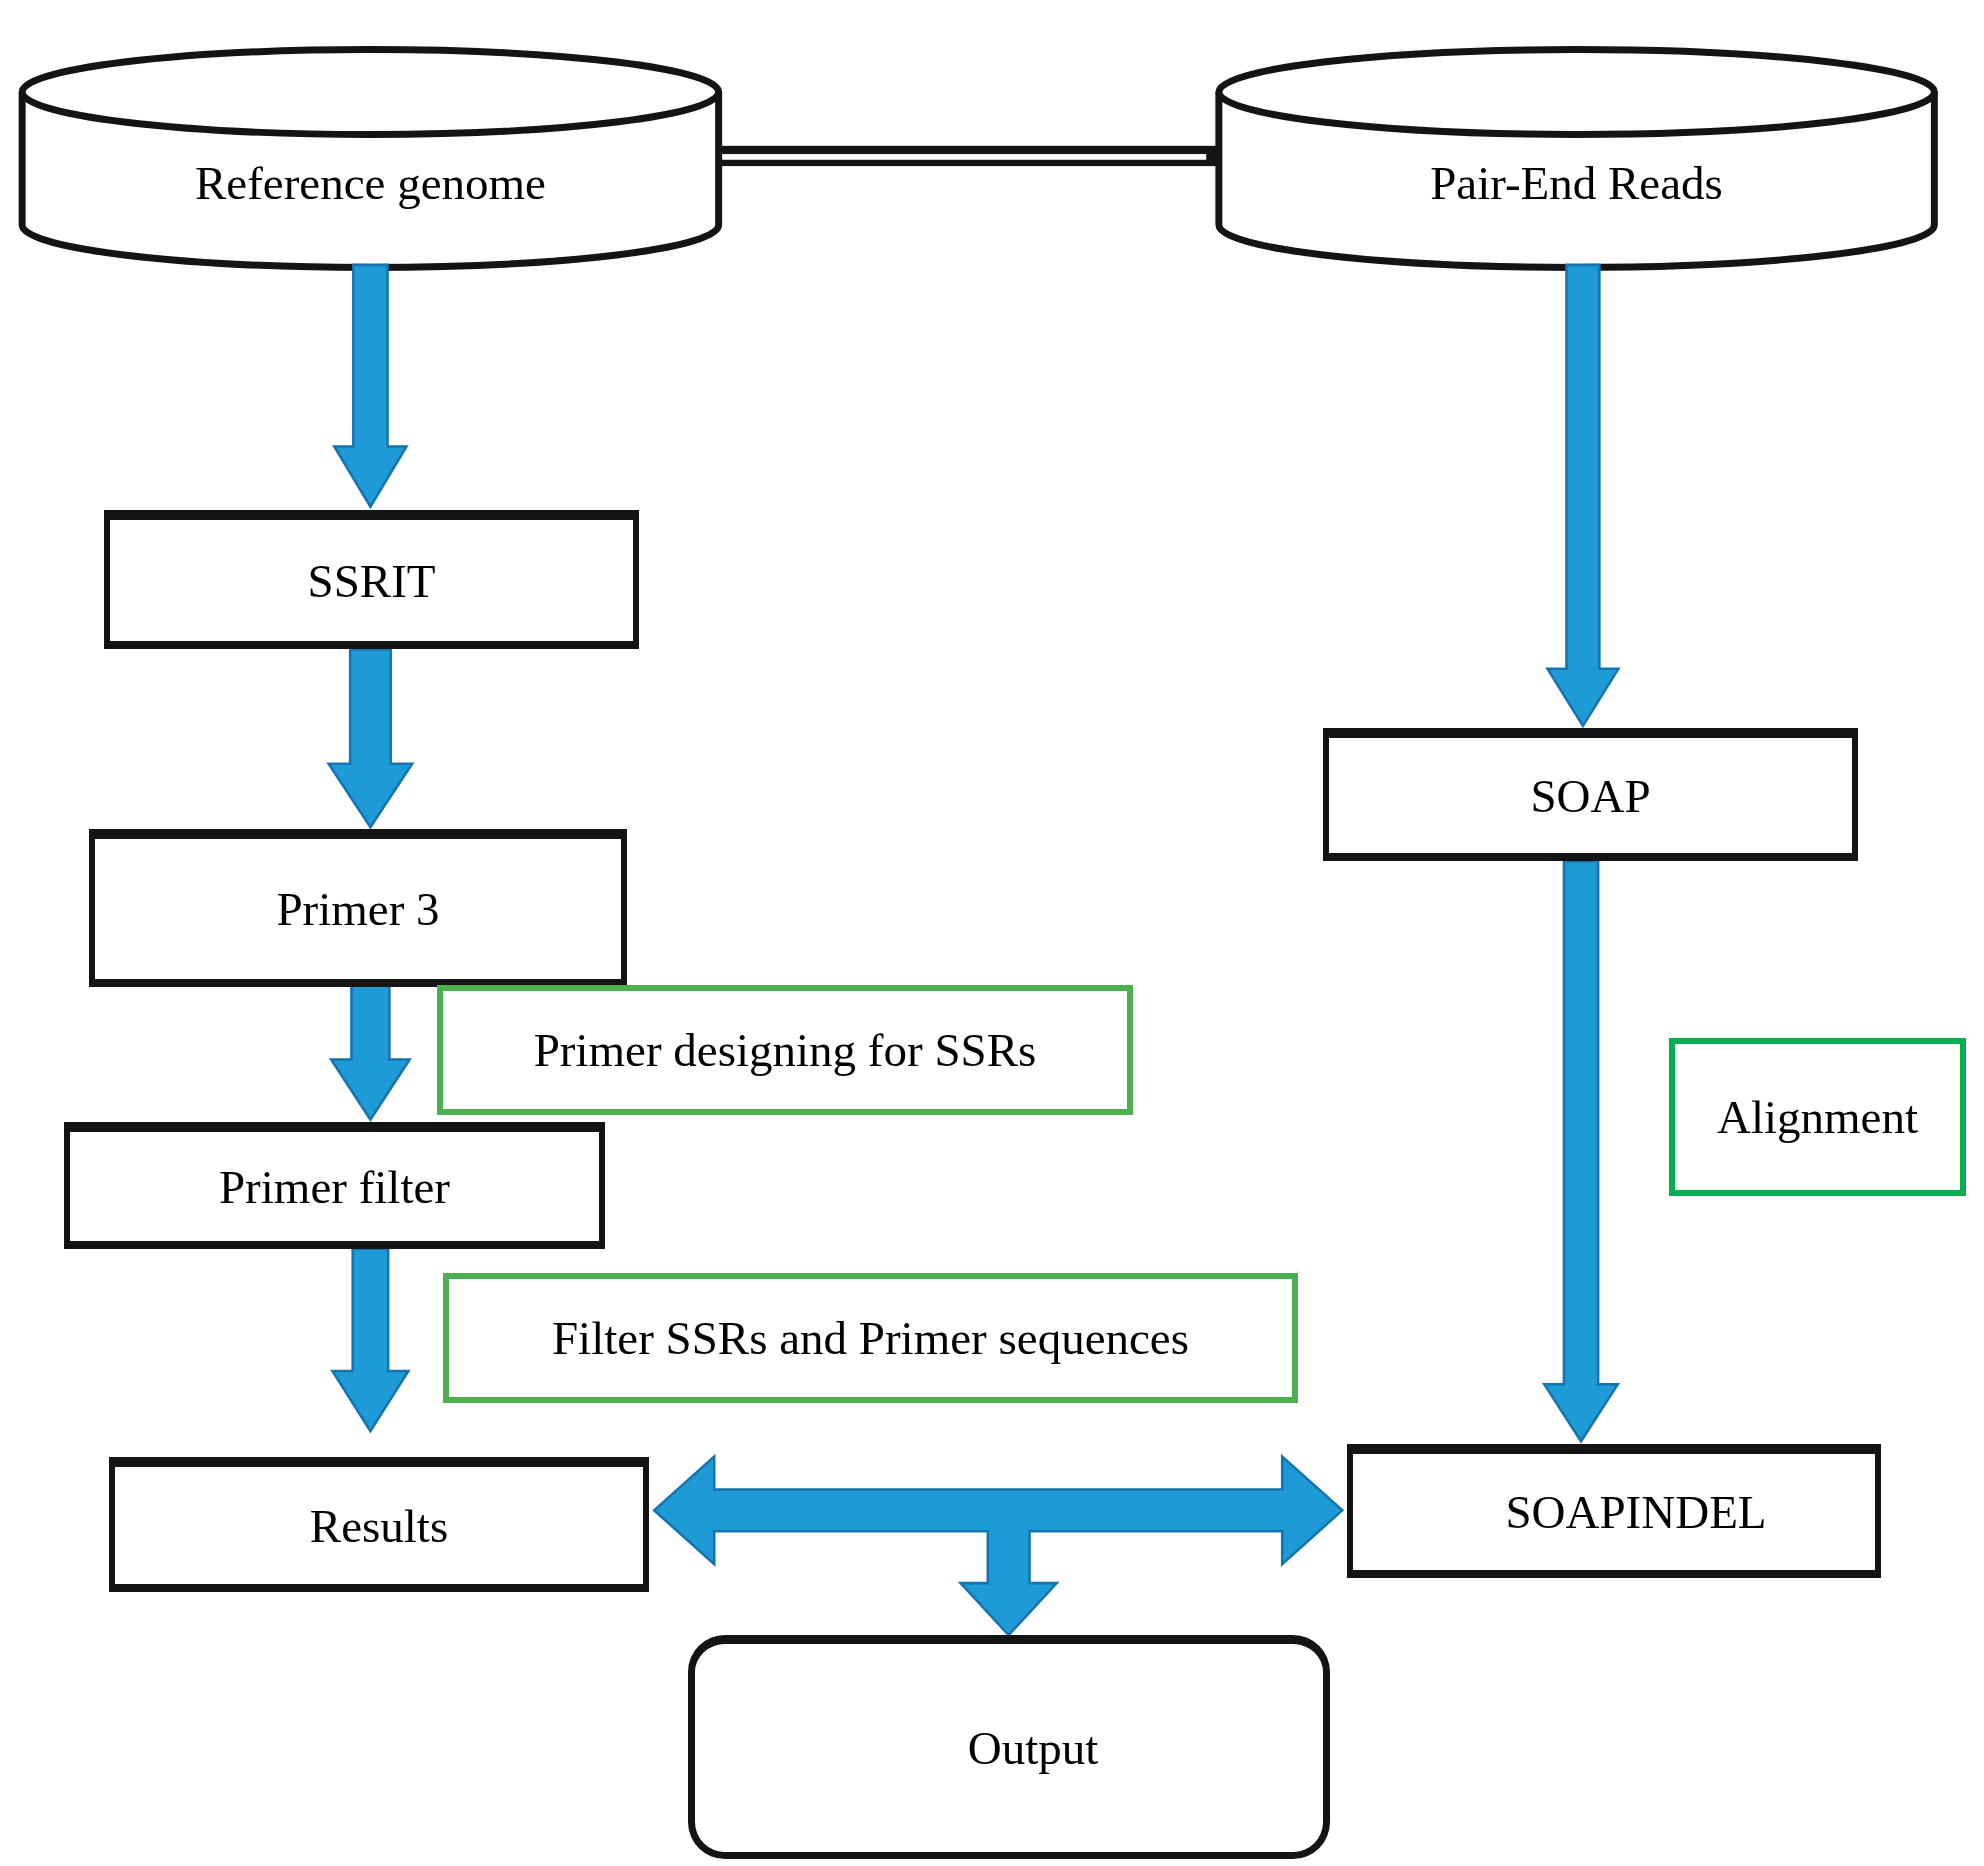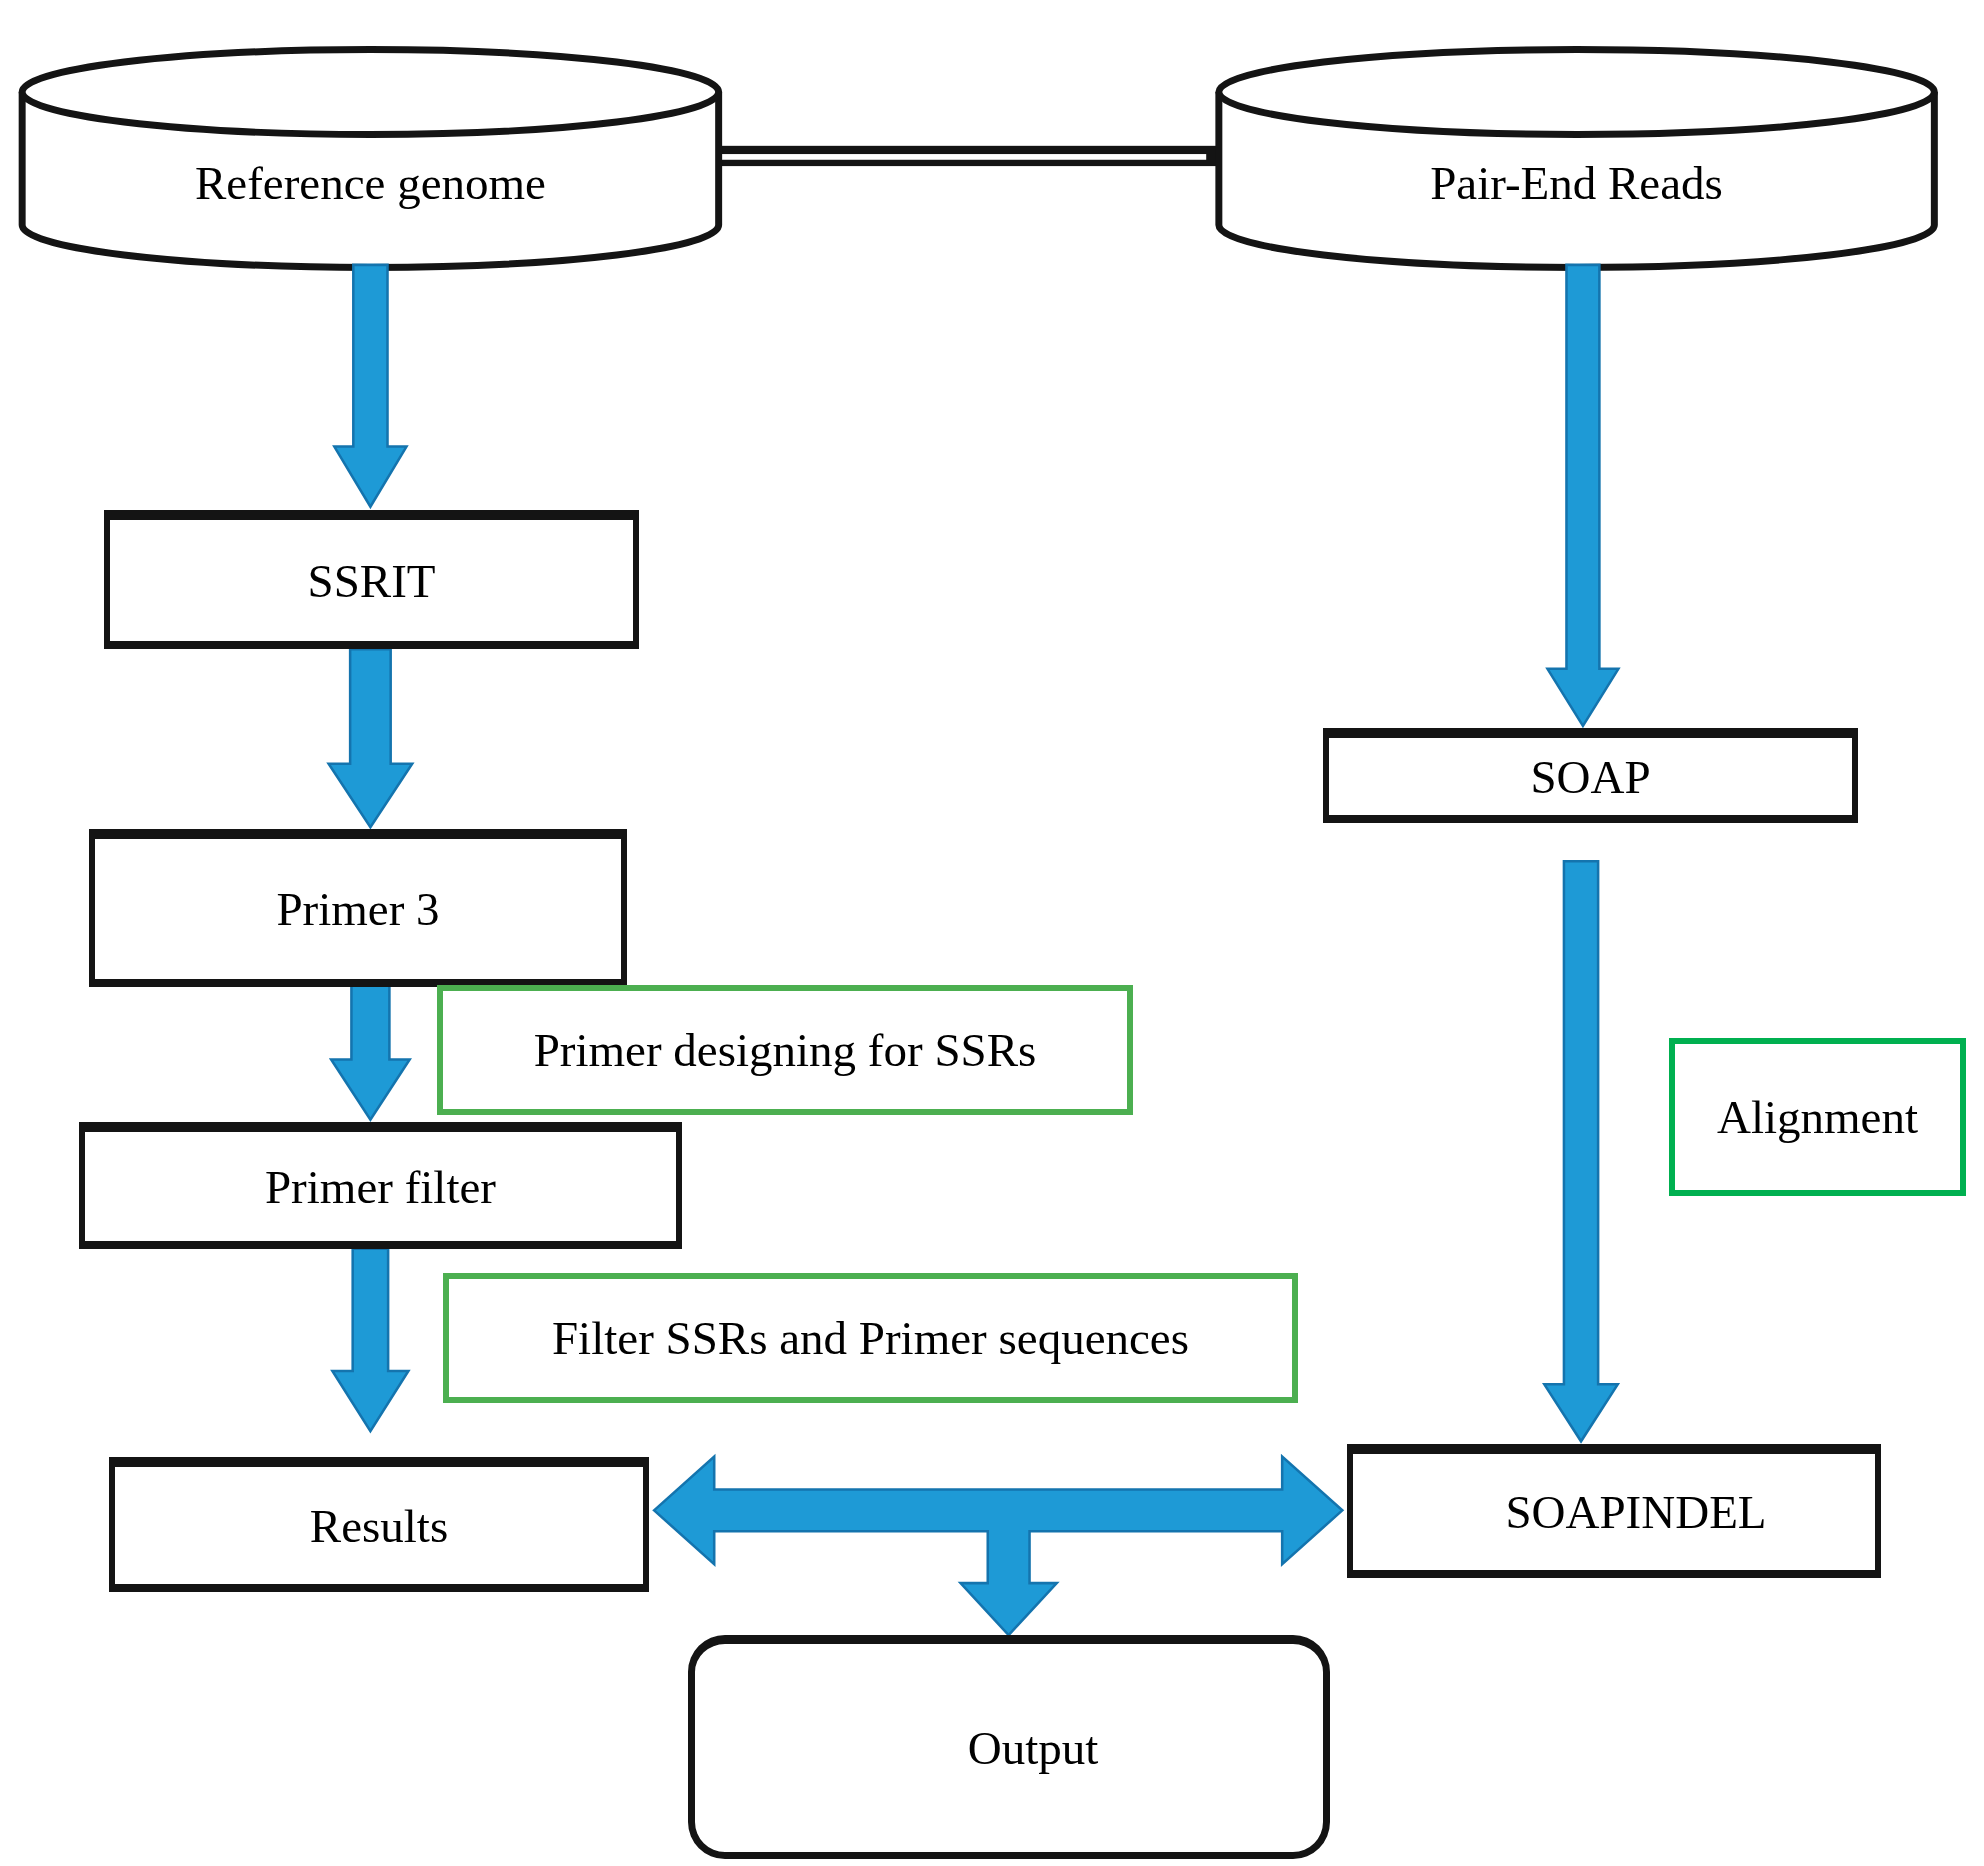--- a/index.html
+++ b/index.html
@@ -113,29 +113,29 @@
   <div class="node-label" style="left:1260px; top:152px; width:633px; height:63px;">Pair-End Reads</div>
 
   <div class="rect-node" style="left:104px; top:510px; width:535px; height:139px;">
     <span>SSRIT</span>
   </div>
 
   <div class="rect-node" style="left:89px; top:829px; width:538px; height:158px;">
     <span>Primer 3</span>
   </div>
 
-  <div class="rect-node" style="left:79px; top:1122px; width:603px; height:127px;">
+  <div class="rect-node" style="left:64px; top:1122px; width:541px; height:127px;">
     <span>Primer filter</span>
   </div>
 
   <div class="rect-node" style="left:109px; top:1433px; width:540px; height:135px;margin-top:24px;">
     <span>Results</span>
   </div>
 
-  <div class="rect-node" style="left:1323px; top:728px; width:535px; height:95px;">
+  <div class="rect-node" style="left:1323px; top:728px; width:535px; height:133px;">
     <span>SOAP</span>
   </div>
 
   <div class="rect-node" style="left:1347px; top:1444px; width:534px; height:134px;padding-left:44px;">
     <span>SOAPINDEL</span>
   </div>
 
   <div class="rounded-node" style="left:688px; top:1635px; width:642px; height:224px;padding-left:48px;">
     <span>Output</span>
   </div>

